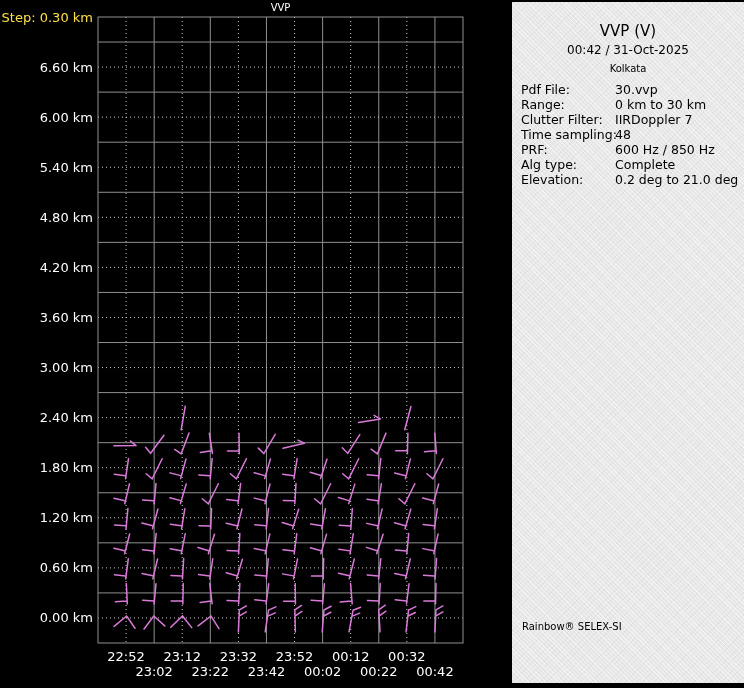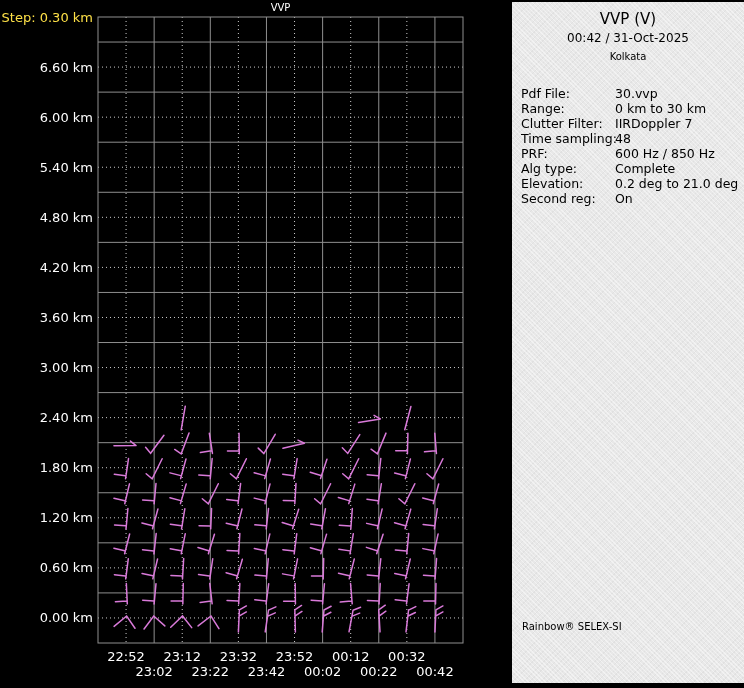--- a/index.html
+++ b/index.html
@@ -11,25 +11,25 @@
   .step-label{position:absolute;left:0;top:10px;width:93px;text-align:right;
               color:#fde047;font-size:13px;}
   svg{position:absolute;left:0;top:0;}
   
   .panel{position:absolute;left:512px;top:2px;width:232px;height:681px;
          background:#e8e8e8;
          background-image:
            repeating-linear-gradient(45deg, rgba(255,255,255,.45) 0 1px, transparent 1px 3px),
            repeating-linear-gradient(-45deg, rgba(0,0,0,.035) 0 1px, transparent 1px 4px);
          color:#000;}
-  .panel-head{padding-top:8px;text-align:center;}
+  .panel-head{padding-top:20px;text-align:center;}
   .panel-title{font-size:15px;line-height:19px;}
   .panel-datetime{font-size:12px;line-height:19px;}
   .panel-site{font-size:10px;line-height:18px;}
-  .param-list{margin-top:20px;padding-left:9px;}
+  .param-list{margin-top:4px;padding-left:9px;}
   .param-row{display:flex;font-size:12.5px;line-height:15px;}
   .param-label{width:94px;flex:0 0 94px;white-space:nowrap;}
   .param-value{white-space:nowrap;}
   .panel-footer{position:absolute;left:10px;top:619px;font-size:10px;}
 </style>
 </head>
 <body>
 
 <div class="screen">
 
@@ -226,21 +226,17 @@
           <span class="param-value">600 Hz / 850 Hz</span>
         </div>
         <div class="param-row">
           <span class="param-label">Alg type:</span>
           <span class="param-value">Complete</span>
         </div>
         <div class="param-row">
           <span class="param-label">Elevation:</span>
           <span class="param-value">0.2 deg to 21.0 deg</span>
         </div>
-        <div class="param-row">
-          <span class="param-label">Second reg:</span>
-          <span class="param-value">On</span>
-        </div>
       </div>
     <div class="panel-footer">Rainbow® SELEX-SI</div>
   </div>
 
 </div>
 
 </body></html>

